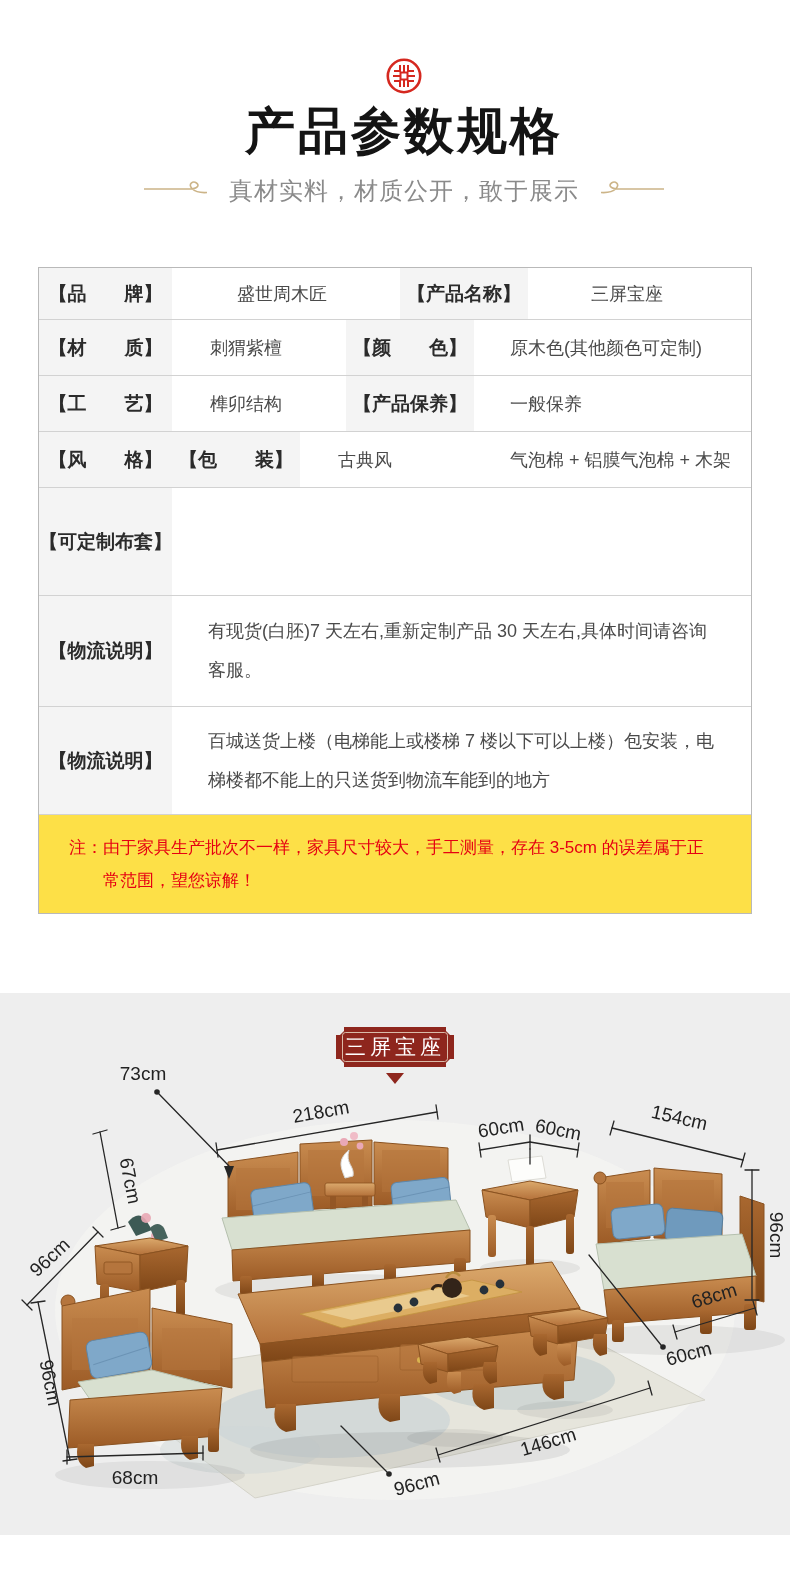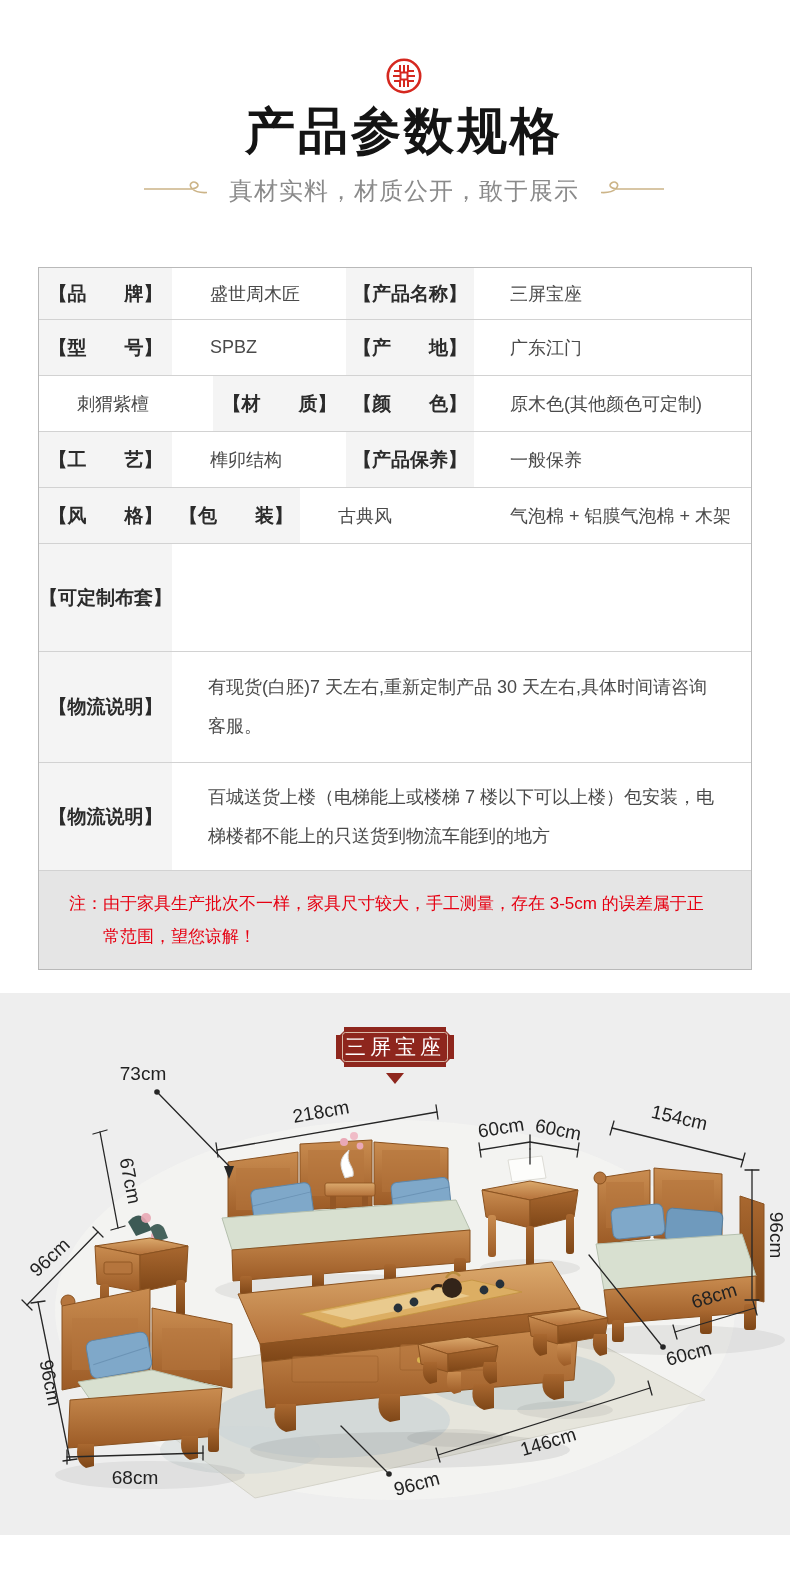--- a/index.html
+++ b/index.html
@@ -19,23 +19,23 @@
   .spec-row{display:flex;border-top:1px solid #d2d2d2;align-items:stretch;}
   .spec-row:first-child{border-top:none;}
   .cell{display:flex;align-items:center;}
   .lab{background:#f4f4f4;justify-content:center;font-weight:700;color:#2b2b2b;font-size:19px;letter-spacing:0px;}
   .lab1{width:133px;}
   .val1{width:174px;padding-left:38px;box-sizing:border-box;font-size:18px;color:#4a4a4a;}
   .lab2{width:128px;}
   .val2{flex:1;padding-left:36px;box-sizing:border-box;font-size:18px;color:#4a4a4a;}
   .labw{width:133px;background:#f4f4f4;justify-content:center;font-weight:700;color:#2b2b2b;font-size:19px;}
   .valw{flex:1;padding:12px 34px 12px 36px;box-sizing:border-box;font-size:18px;color:#4a4a4a;line-height:2.15;display:flex;align-items:center;}
-  .h51{height:51px;} .h55{height:55px;} .h107{min-height:107px;} .h110{min-height:110px;}
+  .h51{height:51px;gap:27px;} .h55{height:55px;} .h107{min-height:107px;} .h110{min-height:110px;}
   .note-row{border-top:1px solid #d2d2d2;padding:16px 40px 16px 64px;text-indent:-34px;
-    font-size:17px;line-height:1.95;color:#e60012;background:#e5e5e5;}
+    font-size:17px;line-height:1.95;color:#e60012;background:#fde047;}
 
   
   .figure-section{position:absolute;left:0;top:993px;width:790px;height:542px;background:#eeeeee;}
   .plaque-wrap{position:absolute;left:0;top:34px;width:790px;text-align:center;}
   .plaque{position:relative;display:inline-block;}
   .plaque-label{position:absolute;left:0;top:0;width:100%;height:40px;display:flex;align-items:center;justify-content:center;
     color:#fff;font-family:"Liberation Serif","DejaVu Serif",serif;font-size:21px;letter-spacing:4px;}
   .plaque-pointer{width:0;height:0;margin:2px auto 0;border-left:9px solid transparent;
     border-right:9px solid transparent;border-top:11px solid #8e261d;}
   .figure-svg{position:absolute;left:0;top:57px;}
@@ -72,28 +72,22 @@
 </div>
 
 <div class="spec-table">
   <div class="spec-row h51">
     <div class="cell lab lab1">【品　　牌】</div>
     <div class="cell val1">盛世周木匠</div>
     <div class="cell lab lab2">【产品名称】</div>
     <div class="cell val2">三屏宝座</div>
   </div>
   <div class="spec-row h55">
-    <div class="cell lab lab1">【型　　号】</div>
-    <div class="cell val1">SPBZ</div>
-    <div class="cell lab lab2">【产　　地】</div>
-    <div class="cell val2">广东江门</div>
-  </div>
-  <div class="spec-row h55">
+    <div class="cell lab lab1">【材　　质】</div>
     <div class="cell val1">刺猬紫檀</div>
-    <div class="cell lab lab1">【材　　质】</div>
     <div class="cell lab lab2">【颜　　色】</div>
     <div class="cell val2">原木色(其他颜色可定制)</div>
   </div>
   <div class="spec-row h55">
     <div class="cell lab lab1">【工　　艺】</div>
     <div class="cell val1">榫卯结构</div>
     <div class="cell lab lab2">【产品保养】</div>
     <div class="cell val2">一般保养</div>
   </div>
   <div class="spec-row h55">

